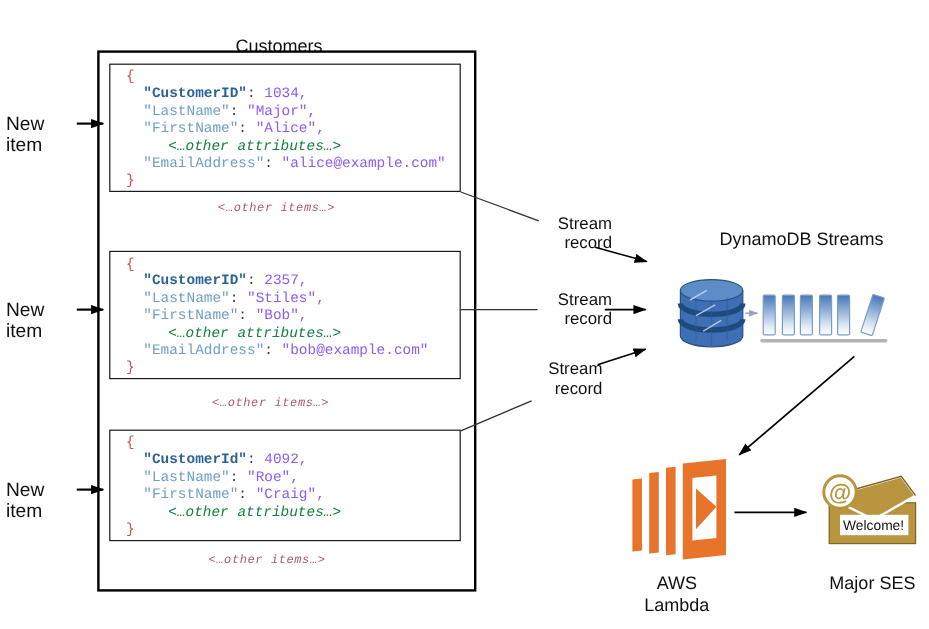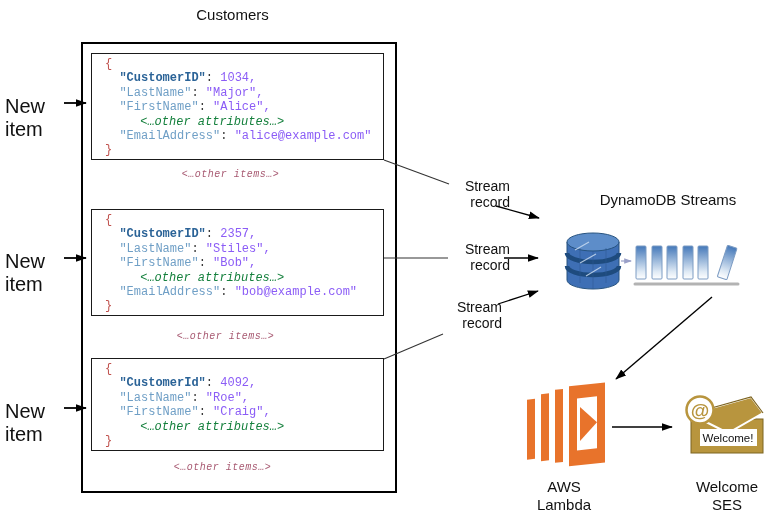--- a/index.html
+++ b/index.html
@@ -1,33 +1,33 @@
 <!DOCTYPE html>
 <html><head>
 <meta charset="utf-8">
 <style>
   html,body{margin:0;padding:0;background:#fff;}
   .stage{position:relative;width:774px;height:524px;background:#ffffff;
          font-family:"Liberation Sans",sans-serif;overflow:hidden;}
   .abs{position:absolute;}
-  .title{font-size:15px;color:#111;text-align:center;}
+  .title{font-size:15px;color:#111;text-align:center;margin-top:24px;}
   .outer-box{border:2.6px solid #000;background:transparent;box-sizing:border-box;}
   .record-box{border:1.3px solid #1a1a1a;background:#fff;box-sizing:border-box;
               padding:3px 0 0 13px;}
   .code-line{white-space:pre;font-family:"Liberation Mono","DejaVu Sans Mono",monospace;
              font-size:12px;line-height:14.4px;}
   .c-plain{color:#3a3a3a;}
   .c-brace{color:#c0524e;}
   .c-keyb{color:#2b6397;font-weight:bold;}
   .c-key{color:#6f9fc6;}
   .c-val{color:#8b5cf6;}
   .c-meta{color:#15803d;font-style:italic;margin-left:28px;}
   .other-items{font-family:"Liberation Mono","DejaVu Sans Mono",monospace;font-style:italic;
                font-size:10px;color:#a85a72;text-align:center;letter-spacing:.5px;}
-  .side-label{font-size:20px;color:#111;}
+  .side-label{font-size:16px;color:#111;}
   .stream-label{font-size:14px;color:#111;text-align:right;line-height:15.5px;}
   .icon-label{font-size:15px;color:#111;text-align:center;line-height:18px;}
   .svc-title{font-size:15px;color:#111;text-align:center;}
   svg.overlay{position:absolute;left:0;top:0;pointer-events:none;}
 </style>
 </head>
 <body>
 
 <div class="stage">
 
@@ -69,21 +69,21 @@
   <div class="abs side-label" style="left:5px;top:95px;width:60px;">New item</div>
   <div class="abs side-label" style="left:5px;top:250px;width:60px;">New item</div>
   <div class="abs side-label" style="left:5px;top:400px;width:60px;">New item</div>
 
   <div class="abs stream-label" style="left:444px;top:179px;width:66px;">Stream record</div>
   <div class="abs stream-label" style="left:444px;top:242px;width:66px;">Stream record</div>
   <div class="abs stream-label" style="left:436px;top:300px;width:66px;">Stream record</div>
 
   <div class="abs icon-label" style="left:522px;top:478px;width:84px;">AWS Lambda</div>
   <div class="abs svc-title" style="left:572px;top:191px;width:192px;">DynamoDB Streams</div>
-  <div class="abs icon-label" style="left:686px;top:478px;width:82px;">Welcome SES</div>
+  <div class="abs icon-label" style="left:686px;top:478px;width:82px;">Major SES</div>
 
   <svg class="overlay" width="774" height="524" viewBox="0 0 774 524">
     <defs>
       <marker id="mA" viewBox="0 0 10 7" refX="9.2" refY="3.5" markerWidth="11" markerHeight="8" orient="auto" markerUnits="userSpaceOnUse">
         <path d="M0,0 L10,3.5 L0,7 Z" fill="#000"></path>
       </marker>
       <marker id="mP" viewBox="0 0 10 7" refX="8.5" refY="3.5" markerWidth="8" markerHeight="6" orient="auto" markerUnits="userSpaceOnUse">
         <path d="M0,0 L10,3.5 L0,7 Z" fill="#9aa0c8"></path>
       </marker>
       <linearGradient id="sg" x1="0" y1="0" x2="0" y2="1">

